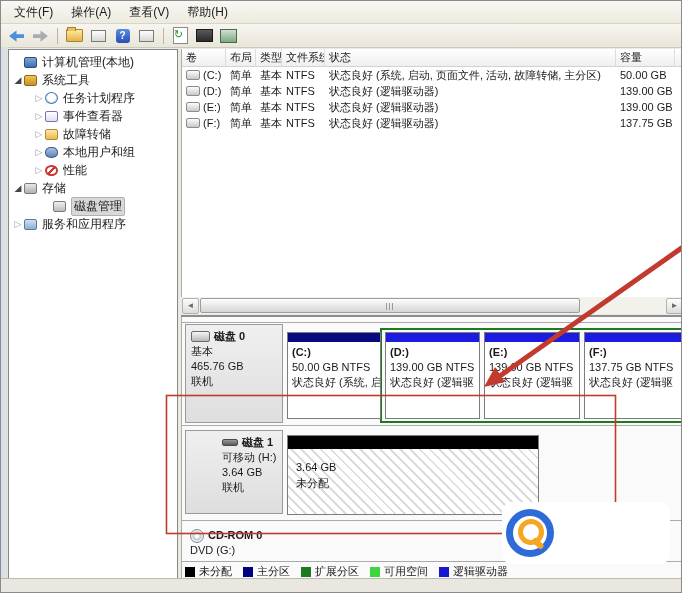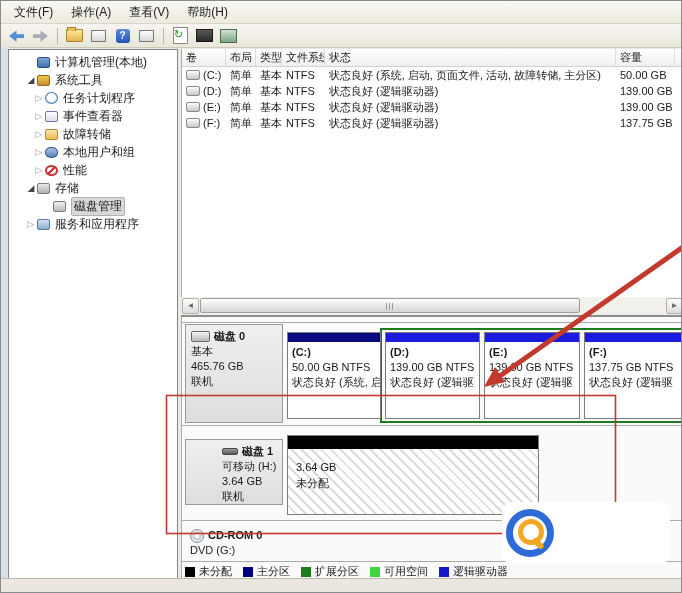--- a/index.html
+++ b/index.html
@@ -25,21 +25,21 @@
   .ic-help{width:14px;height:14px;background:linear-gradient(#5c8de0,#2650b4);border-radius:3px;color:#fff;
     font-weight:bold;font-size:10px;display:flex;align-items:center;justify-content:center;}
   .ic-refresh{width:13px;height:15px;background:#fff;border:1px solid #8a8a8a;position:relative;}
   .ic-refresh:after{content:"\21BB";position:absolute;left:0px;top:0px;color:#2d9a2d;font-size:11px;line-height:13px;}
   .ic-export{width:15px;height:11px;background:linear-gradient(#5a5a5a,#2a2a2a);border:1px solid #1a1a1a;}
   .ic-gear{width:15px;height:12px;background:linear-gradient(#cfe0d0,#7fa884);border:1px solid #4a6a4e;}
   
   .treepanel{position:absolute;left:7px;top:48px;width:170px;height:530px;background:#fff;
     border:1px solid #828790;box-sizing:border-box;overflow:hidden;padding-top:3px;}
   .trow{display:flex;align-items:center;height:18px;white-space:nowrap;cursor:default;}
-  .lvl0{padding-left:16px;} .lvl1{padding-left:24px;} .lvl2{padding-left:32px;}
+  .lvl0{padding-left:3px;} .lvl1{padding-left:24px;} .lvl2{padding-left:32px;}
   .tw{width:12px;font-size:9px;color:#444;text-align:center;flex:0 0 12px;}
   .tw.exp:before{content:"\25E2";}
   .tw.col:before{content:"\25B7";color:#9a9a9a;}
   .ticon{width:13px;height:11px;border-radius:2px;margin-right:5px;flex:0 0 13px;box-sizing:border-box;}
   .tlabel{overflow:hidden;}
   .trow.selected .tlabel{background:#d8d8d8;border:1px solid #b0b0b0;padding:0 2px;border-radius:2px;text-align:center;}
   .i-computer{background:linear-gradient(#7da7d9,#3f6fae);border:1px solid #2c4d77;}
   .i-tools{background:linear-gradient(#f0c64a,#c98f2a);border:1px solid #8f6a1e;}
   .i-clock{background:radial-gradient(circle at 50% 45%,#fff 55%,#cfe0f4 56%);border:1px solid #4878a8;border-radius:50%;width:12px;height:12px;}
   .i-event{background:linear-gradient(#fff,#e4ddf2);border:1px solid #7d6fae;}
@@ -301,21 +301,21 @@
     <div class="stripe" style="background-color: rgb(28, 28, 224);"></div>
     <div class="ptext">
       <div class="pname">(F:)</div>
       <div>137.75 GB NTFS</div>
       <div>状态良好 (逻辑驱</div>
     </div>
   </div>
 
   <div class="sepline" style="top:108px"></div>
 
-  <div class="disk-head" style="left:3px;top:122px;width:98px;height:66px;padding-left:36px;">
+  <div class="disk-head" style="left:3px;top:113px;width:98px;height:84px;padding-left:36px;">
     <div class="dh-title">
         <span class="dh-usb-ic"></span>
         <span>磁盘 1</span>
       </div>
     <div>可移动 (H:)</div>
     <div>3.64 GB</div>
     <div>联机</div>
   </div>
   <div class="part" style="left:105px;top:118px;width:252px;height:80px;">
     <div class="ustripe" style="background-color: rgb(0, 0, 0);"></div>

